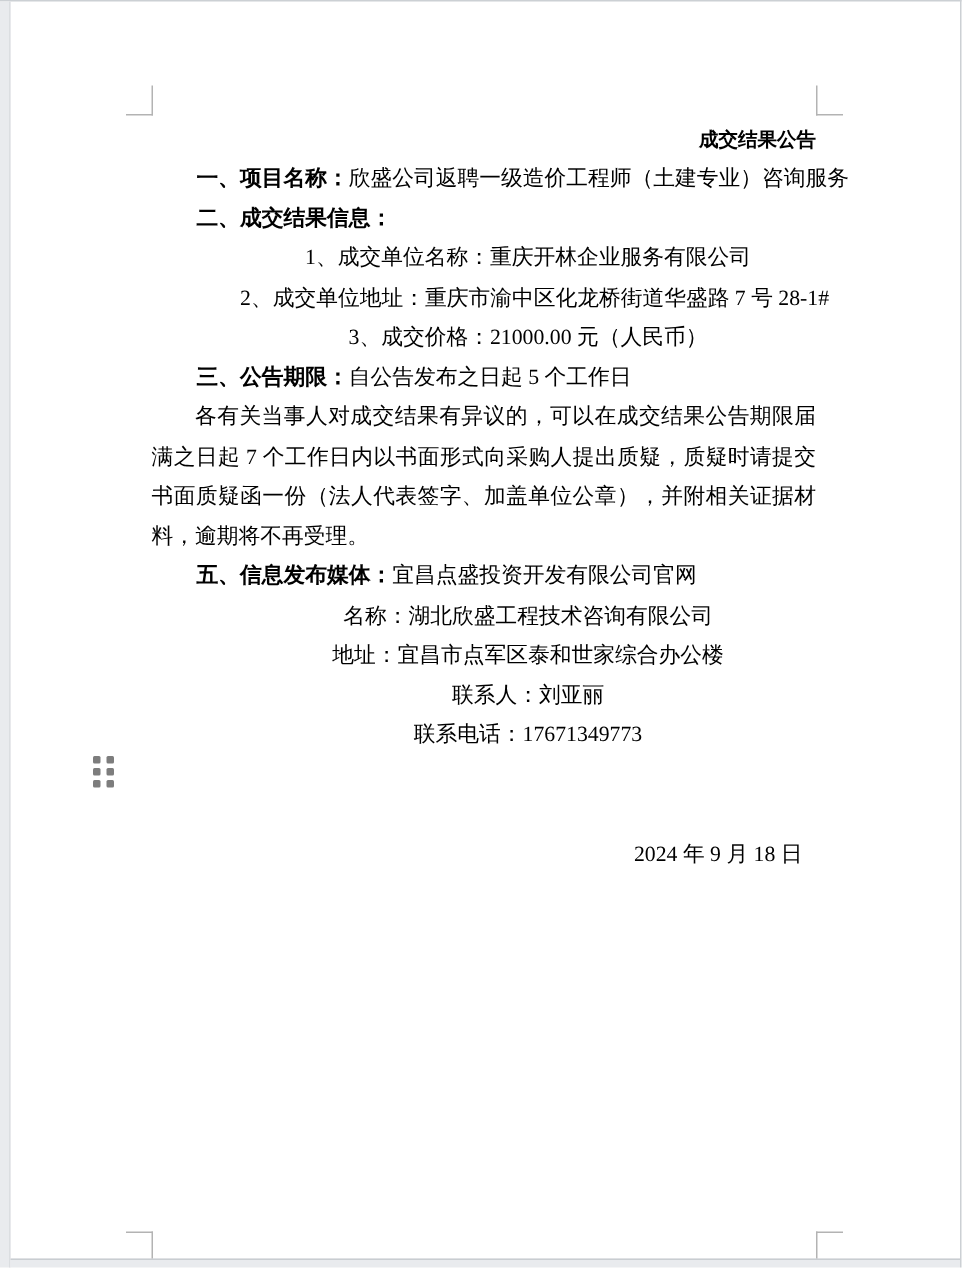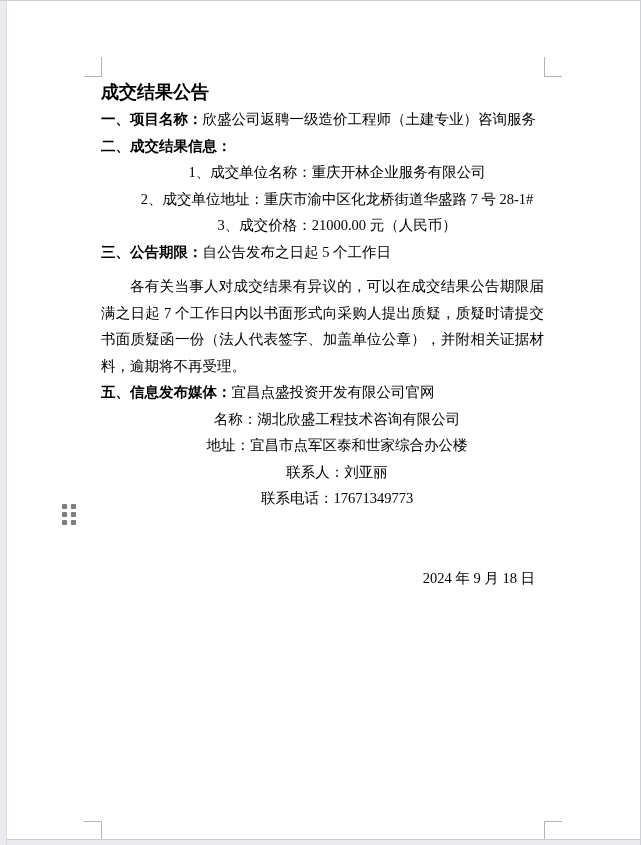--- a/index.html
+++ b/index.html
@@ -25,36 +25,35 @@
   .crop.br { left: 544px; top: 821px; height: 17px; border-left: 1px solid #b3b3b3;  border-top: 1px solid #b3b3b3; }
 
   
   .doc {
     position: absolute; left: 101px; top: 79px; width: 443px;
     font-size: 14.5px;
   }
   .title {
     font-family: "Liberation Sans", "DejaVu Sans", sans-serif;
     font-weight: bold;
-    font-size: 18px;
-    text-align: left;
+    font-size: 13px;
+    text-align: right;
     line-height: 27px; height: 27px;
     white-space: nowrap;
   }
-  .line { line-height: 26.5px; height: 26.5px; white-space: nowrap; }
+  .line { line-height: 26.5px; height: 26.5px; white-space: nowrap; margin-left: 30px; }
   .indent { padding-left: 29px; text-align: center; }
   .lbl {
     font-family: "Liberation Sans", "DejaVu Sans", sans-serif;
     font-weight: bold;
   }
   .para {
     line-height: 26.5px;
     text-align: justify;
     text-indent: 29px;
-    margin-top: 8px;
   }
   .spacer { height: 29px; }
   .date-line { line-height: 26.5px; height: 26.5px; text-align: right; padding-right: 9px; white-space: nowrap; margin-top: 24px; }
 
   
   .drag-handle {
     position: absolute; left: 62px; top: 504px;
     display: grid;
     grid-template-columns: 5px 5px;
     grid-template-rows: 5px 5px 5px;

